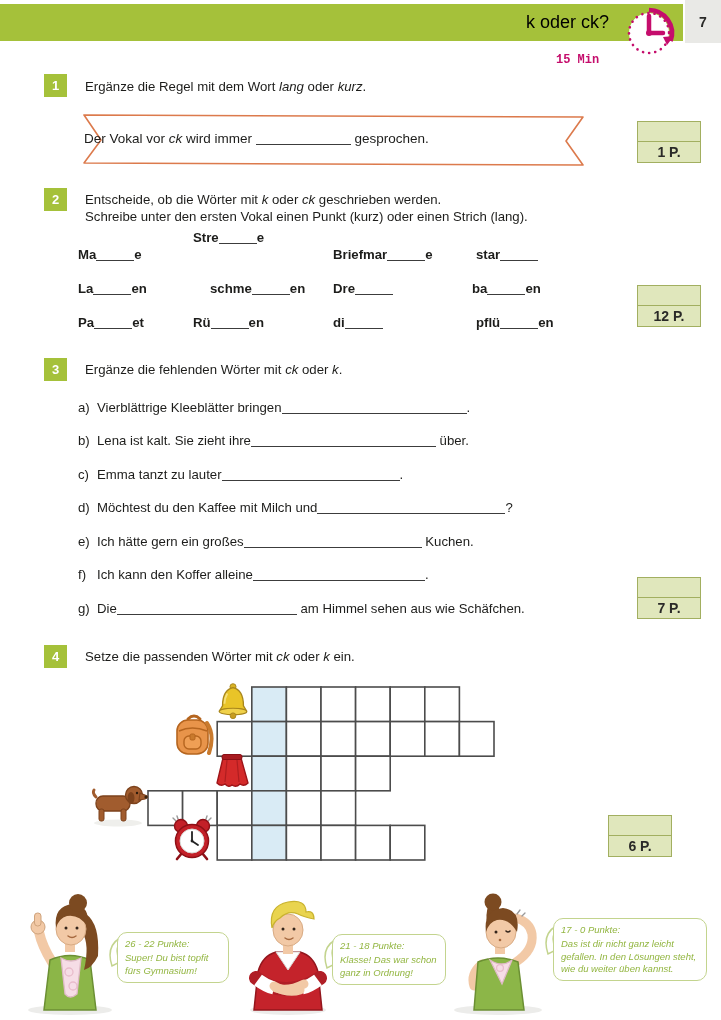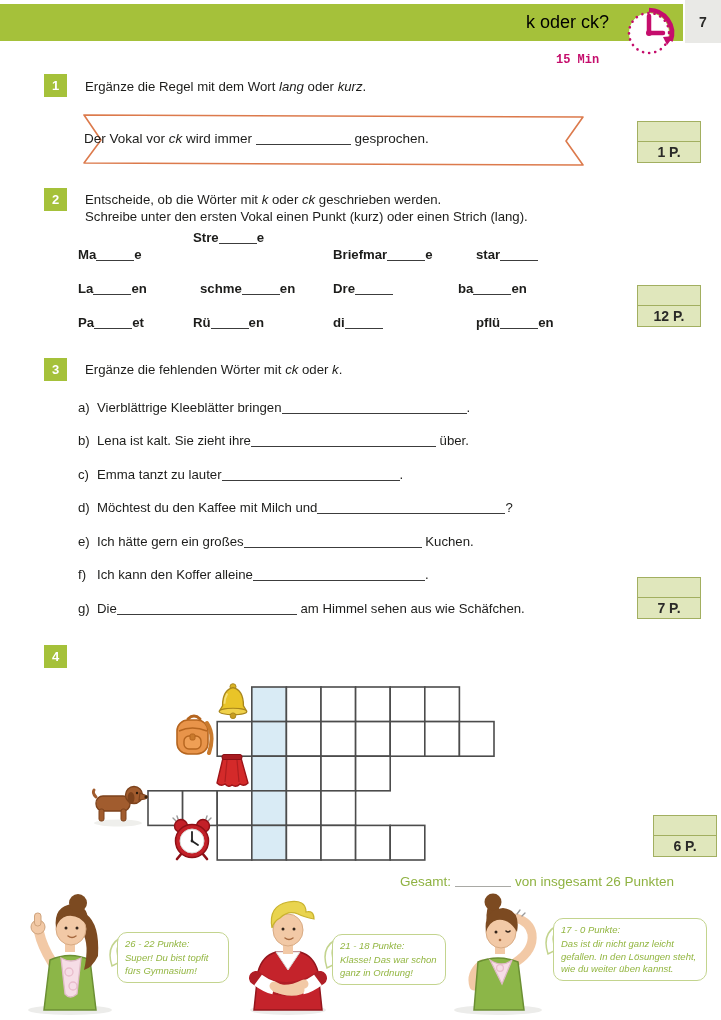--- a/index.html
+++ b/index.html
@@ -81,23 +81,23 @@
 
   <div class="abs badge" style="left:44px;top:188px;">2</div>
   <div class="abs instr" style="left:78px;top:191px;"><span>Entscheide, ob die Wörter mit </span><span class="it">k</span><span> oder </span><span class="it">ck</span><span> geschrieben werden.</span></div>
   <div class="abs instr" style="left:78px;top:208px;">Schreibe unter den ersten Vokal einen Punkt (kurz) oder einen Strich (lang).</div>
   <div class="abs" id="ex2-words">
       <div class="word" style="left: 78px; top: 247px;"><span>Ma</span><span class="blank" style="width: 38px;"></span><span>e</span></div>
       <div class="word" style="left: 193px; top: 230px;"><span>Stre</span><span class="blank" style="width: 38px;"></span><span>e</span></div>
       <div class="word" style="left: 333px; top: 247px;"><span>Briefmar</span><span class="blank" style="width: 38px;"></span><span>e</span></div>
       <div class="word" style="left: 476px; top: 247px;"><span>star</span><span class="blank" style="width: 38px;"></span></div>
       <div class="word" style="left: 78px; top: 281px;"><span>La</span><span class="blank" style="width: 38px;"></span><span>en</span></div>
-      <div class="word" style="left: 200px; top: 281px;"><span>schme</span><span class="blank" style="width: 38px;"></span><span>en</span></div>
+      <div class="word" style="left: 210px; top: 281px;"><span>schme</span><span class="blank" style="width: 38px;"></span><span>en</span></div>
       <div class="word" style="left: 333px; top: 281px;"><span>Dre</span><span class="blank" style="width: 38px;"></span></div>
-      <div class="word" style="left: 458px; top: 281px;"><span>ba</span><span class="blank" style="width: 38px;"></span><span>en</span></div>
+      <div class="word" style="left: 472px; top: 281px;"><span>ba</span><span class="blank" style="width: 38px;"></span><span>en</span></div>
       <div class="word" style="left: 78px; top: 315px;"><span>Pa</span><span class="blank" style="width: 38px;"></span><span>et</span></div>
       <div class="word" style="left: 193px; top: 315px;"><span>Rü</span><span class="blank" style="width: 38px;"></span><span>en</span></div>
       <div class="word" style="left: 333px; top: 315px;"><span>di</span><span class="blank" style="width: 38px;"></span></div>
       <div class="word" style="left: 476px; top: 315px;"><span>pflü</span><span class="blank" style="width: 38px;"></span><span>en</span></div>
     </div>
   <div class="abs pointbox" style="left:637px;top:285px;">
     <div class="cell"></div>
     <div class="cell label">12 P.</div>
   </div>
 
@@ -111,20 +111,21 @@
       <div class="ex3-line" style="top: 534px;"><span class="ex3-label">e)</span><span><span>Ich hätte gern ein großes</span><span class="blank" style="width: 178px;"></span><span> Kuchen.</span></span></div>
       <div class="ex3-line" style="top: 567px;"><span class="ex3-label">f)</span><span><span>Ich kann den Koffer alleine</span><span class="blank" style="width: 172px;"></span><span>.</span></span></div>
       <div class="ex3-line" style="top: 601px;"><span class="ex3-label">g)</span><span><span>Die</span><span class="blank" style="width: 180px;"></span><span> am Himmel sehen aus wie Schäfchen.</span></span></div>
     </div>
   <div class="abs pointbox" style="left:637px;top:577px;">
     <div class="cell"></div>
     <div class="cell label">7 P.</div>
   </div>
 
   <div class="abs badge" style="left:44px;top:645px;">4</div>
+  <div class="abs instr" style="left:78px;top:648px;"><span>Setze die passenden Wörter mit </span><span class="it">ck</span><span> oder </span><span class="it">k</span><span> ein.</span></div>
 
   <svg class="abs" id="cw-grid" style="left:147px;top:686px;" width="350" height="178" viewBox="0 0 350 178">
       <rect x="104.8" y="1.0" width="34.6" height="34.6" fill="#d9ebf5" stroke="#4c4c4c" stroke-width="1.6"></rect>
       <rect x="139.4" y="1.0" width="34.6" height="34.6" fill="#ffffff" stroke="#4c4c4c" stroke-width="1.6"></rect>
       <rect x="174.0" y="1.0" width="34.6" height="34.6" fill="#ffffff" stroke="#4c4c4c" stroke-width="1.6"></rect>
       <rect x="208.6" y="1.0" width="34.6" height="34.6" fill="#ffffff" stroke="#4c4c4c" stroke-width="1.6"></rect>
       <rect x="243.2" y="1.0" width="34.6" height="34.6" fill="#ffffff" stroke="#4c4c4c" stroke-width="1.6"></rect>
       <rect x="277.8" y="1.0" width="34.6" height="34.6" fill="#ffffff" stroke="#4c4c4c" stroke-width="1.6"></rect>
       <rect x="70.2" y="35.6" width="34.6" height="34.6" fill="#ffffff" stroke="#4c4c4c" stroke-width="1.6"></rect>
       <rect x="104.8" y="35.6" width="34.6" height="34.6" fill="#d9ebf5" stroke="#4c4c4c" stroke-width="1.6"></rect>
@@ -200,28 +201,25 @@
       <circle cx="35" cy="11" r="6.5" fill="#c32028" stroke="#8e1016" stroke-width="1.4"></circle>
       <line x1="14" y1="38" x2="9" y2="44" stroke="#8e1016" stroke-width="2.6" stroke-linecap="round"></line>
       <line x1="34" y1="38" x2="39" y2="44" stroke="#8e1016" stroke-width="2.6" stroke-linecap="round"></line>
       <circle cx="24" cy="26" r="16.5" fill="#c32028" stroke="#8e1016" stroke-width="1.5"></circle>
       <circle cx="24" cy="26" r="12" fill="#ffffff" stroke="#d8d8d4"></circle>
       <line x1="24" y1="26" x2="24" y2="17" stroke="#222" stroke-width="1.8" stroke-linecap="round"></line>
       <line x1="24" y1="26" x2="30" y2="30" stroke="#222" stroke-width="1.8" stroke-linecap="round"></line>
       <circle cx="24" cy="26" r="1.4" fill="#222"></circle>
     </svg>
   </div>
-  <div class="abs pointbox" style="left:608px;top:815px;margin-left:45px;">
+  <div class="abs pointbox" style="left:608px;top:815px;">
     <div class="cell"></div>
     <div class="cell label">6 P.</div>
   </div>
 
-  <div class="abs total-line">
-    <span>Gesamt:</span><span class="total-blank"></span><span>von insgesamt 26 Punkten</span>
-  </div>
 
   <div class="abs" style="left:14px;top:892px;">
     <svg width="105" height="124" viewBox="0 0 105 124">
       <ellipse cx="56" cy="118" rx="42" ry="5" fill="#ececea"></ellipse>
       <path d="M38 70 Q28 54 25 40" fill="none" stroke="#f2c9a6" stroke-width="10" stroke-linecap="round"></path>
       <circle cx="24" cy="35" r="7" fill="#f2c9a6" stroke="#cfa37c"></circle>
       <rect x="20.5" y="21" width="6.5" height="13" rx="3" fill="#f2c9a6" stroke="#cfa37c"></rect>
       <path d="M36 68 Q56 59 76 68 L82 118 L30 118 Z" fill="#8cb648" stroke="#6b8f33" stroke-width="1.5"></path>
       <rect x="51" y="49" width="10" height="11" fill="#f2c9a6"></rect>
       <path d="M72 22 Q86 32 84 64 Q78 76 70 78 Q76 52 68 40 Z" fill="#7c4a21"></path>

